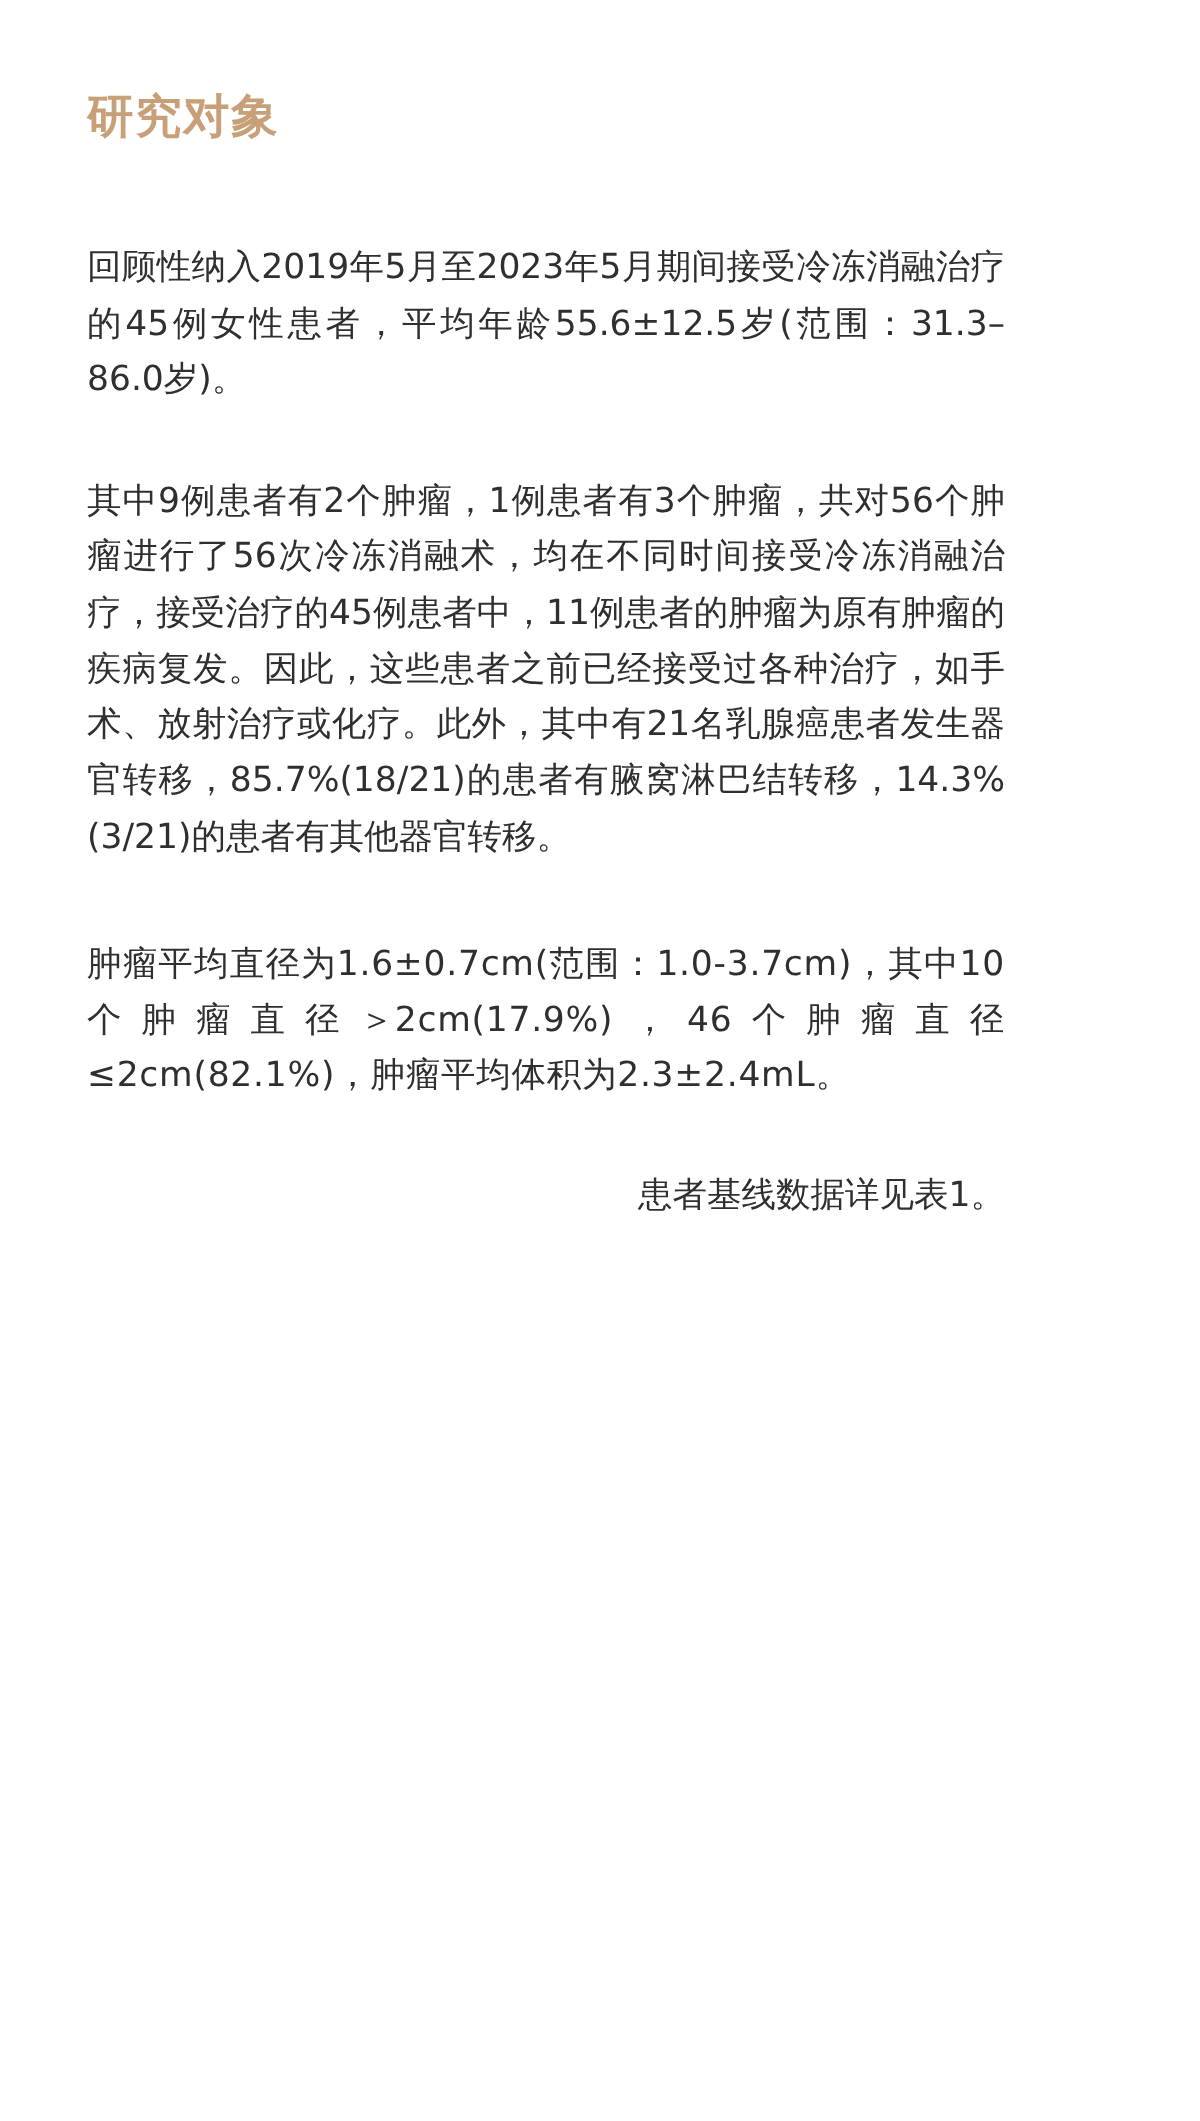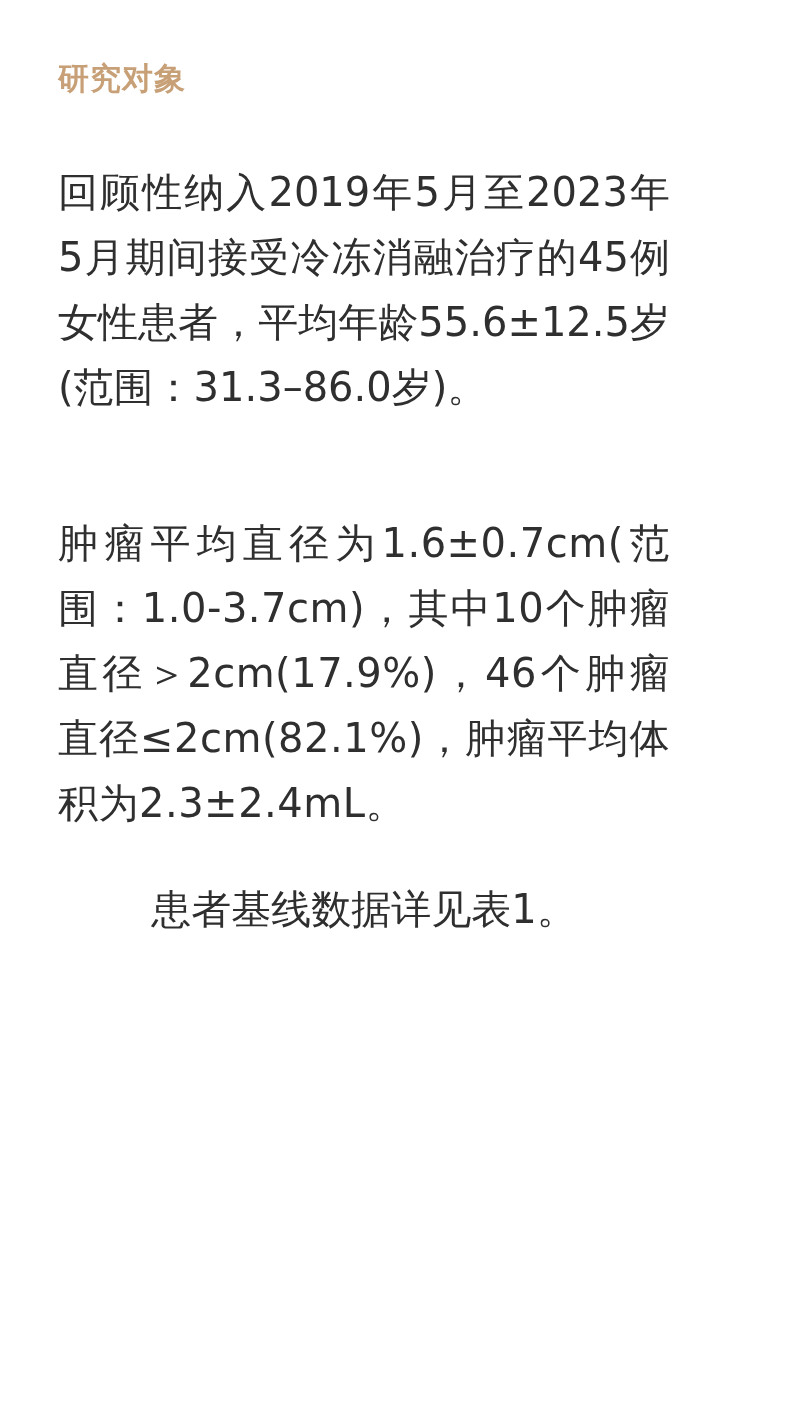--- a/index.html
+++ b/index.html
@@ -24,52 +24,53 @@
   .section-title {
     font-family: "DejaVu Serif", "Liberation Serif", serif;
     font-weight: bold;
     font-size: 31px;
     color: #c8a077;
     letter-spacing: 1px;
     margin: 18px 0 0 0;
     line-height: 1.3;
   }
   .body-block {
-    font-size: 40px;
+    font-size: 23px;
     line-height: 1.62;
     color: #2f2f2f;
     text-align: justify;
     text-justify: inter-character;
     margin: 0;
   }
   .gap-1 { height: 62px; }
   .gap-2 { height: 44px; }
   .gap-3 { height: 48px; }
   .gap-4 { height: 42px; }
   .spaced-wide {
     letter-spacing: 0.5px;
   }
   .last-line {
-    text-align: center;
+    text-align: right;
     text-justify: auto;
   }
 </style>
 </head>
 <body>
 
 <div class="page">
 
   <h1 class="section-title">研究对象</h1>
 
   <div class="gap-1"></div>
 
   <p class="body-block">回顾性纳入2019年5月至2023年5月期间接受冷冻消融治疗的45例女性患者，平均年龄55.6±12.5岁(范围：31.3–86.0岁)。</p>
 
   <div class="gap-2"></div>
 
+  <p class="body-block">其中9例患者有2个肿瘤，1例患者有3个肿瘤，共对56个肿瘤进行了56次冷冻消融术，均在不同时间接受冷冻消融治疗，接受治疗的45例患者中，11例患者的肿瘤为原有肿瘤的疾病复发。因此，这些患者之前已经接受过各种治疗，如手术、放射治疗或化疗。此外，其中有21名乳腺癌患者发生器官转移，85.7%(18/21)的患者有腋窝淋巴结转移，14.3%(3/21)的患者有其他器官转移。</p>
 
   <div class="gap-3"></div>
 
   <p class="body-block spaced-wide">肿瘤平均直径为1.6±0.7cm(范围：1.0-3.7cm)，其中10个肿瘤直径＞2cm(17.9%)，46个肿瘤直径≤2cm(82.1%)，肿瘤平均体积为2.3±2.4mL。</p>
 
   <div class="gap-4"></div>
 
   <p class="body-block last-line">患者基线数据详见表1。</p>
 
 </div>

